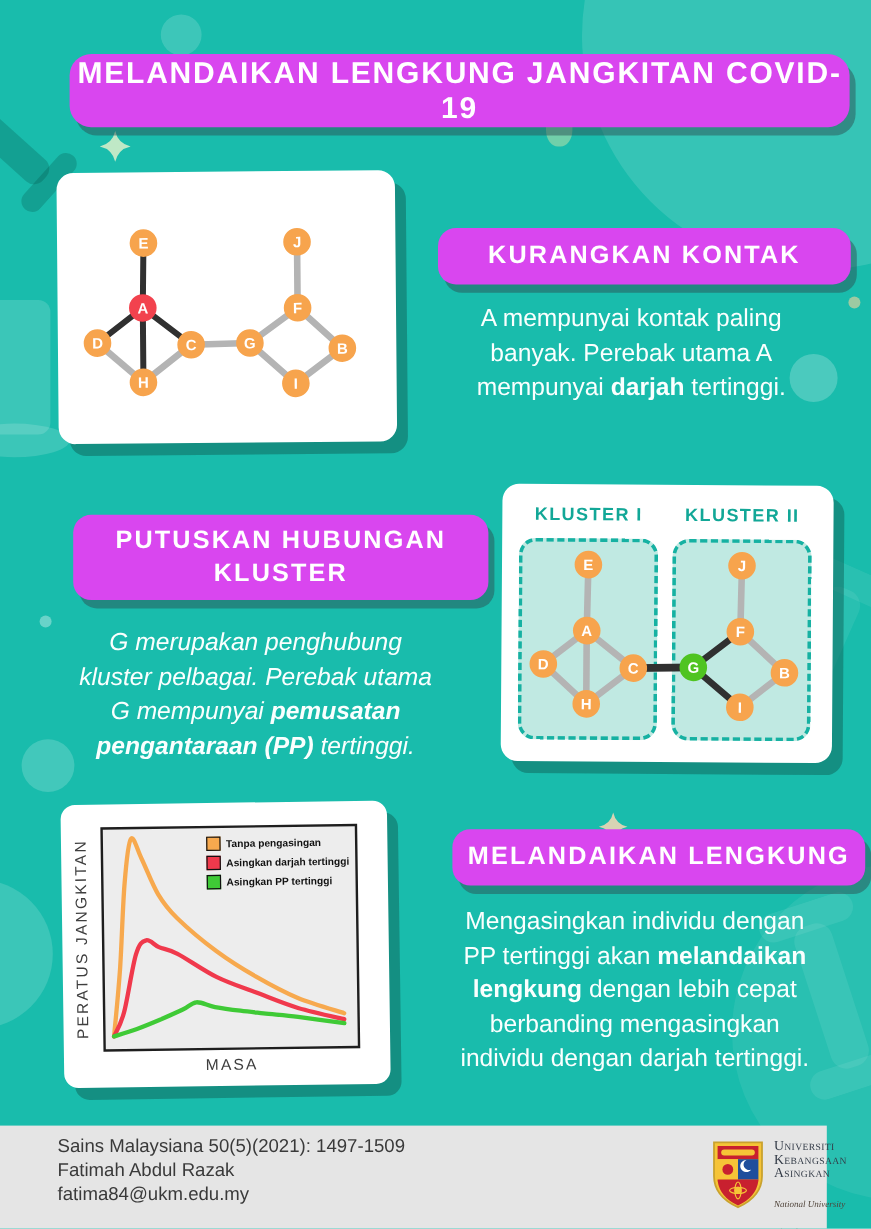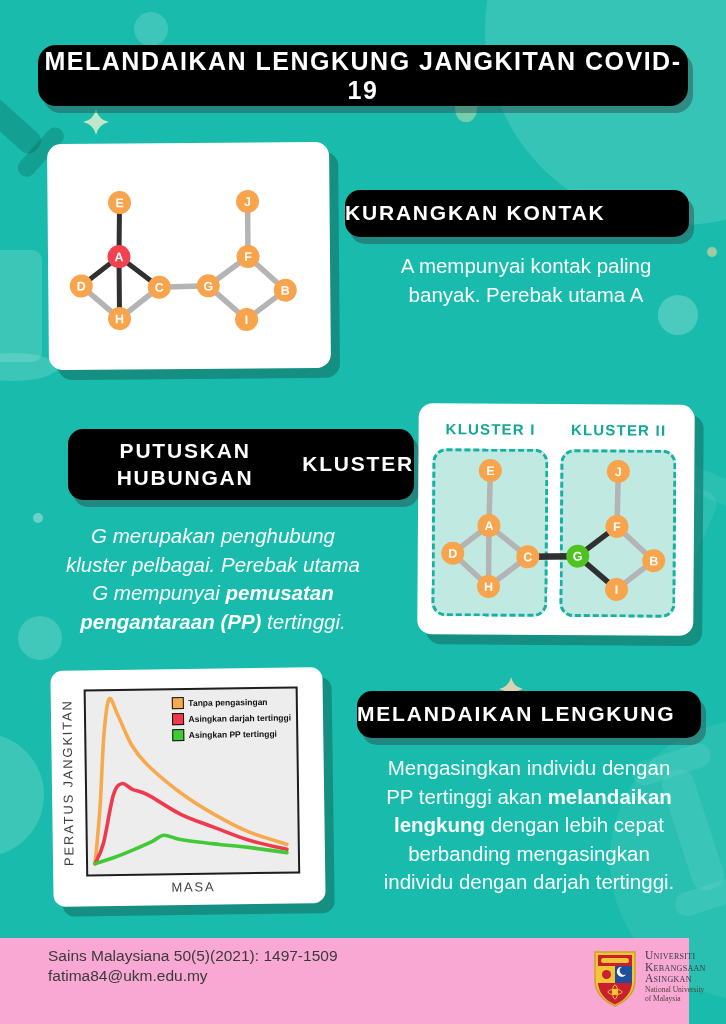--- a/index.html
+++ b/index.html
@@ -5,24 +5,24 @@
   html,body{margin:0;padding:0;}
   body{font-family:"Liberation Sans","DejaVu Sans",sans-serif;}
   .poster{position:relative;width:726px;height:1024px;background:#19BCAC;overflow:hidden;}
   .abs{position:absolute;}
 
   
   .blob{position:absolute;border-radius:50%;}
   .sparkle{position:absolute;}
 
   
-  .banner{position:absolute;background:#000000;border-radius:15px;
+  .banner{position:absolute;background:#d946ef;border-radius:15px;
     box-shadow:5px 7px 0 rgba(43,82,83,0.5);
-    display:flex;align-items:center;text-align:center;
-    color:#FFFFFF;font-weight:bold;}
+    display:flex;align-items:center;justify-content:center;text-align:center;
+    color:#FFFFFF;font-weight:bold;margin-left:20px;}
   .banner.title{border-radius:18px;font-size:25px;letter-spacing:1.5px;}
   .banner.sub{font-size:21px;letter-spacing:1.8px;line-height:1.25;}
 
   
   .card{position:absolute;background:#FFFFFF;border-radius:14px;
     box-shadow:9px 10px 0 rgba(16,106,97,0.55);}
 
   
   .para{position:absolute;color:#FAFFFE;font-size:20.5px;line-height:28.5px;text-align:center;}
   .para b{font-weight:bold;}
@@ -33,27 +33,27 @@
 
   
   .plot{position:absolute;background:#EDEDED;border:2.5px solid #1E1E1E;box-sizing:border-box;}
   .axis-label{position:absolute;color:#3E3E3E;font-size:13px;letter-spacing:1.8px;}
   .legend{position:absolute;top:7px;right:5px;display:flex;flex-direction:column;gap:4px;}
   .legend-row{display:flex;align-items:center;gap:5px;}
   .legend-swatch{width:10px;height:10px;border:1.5px solid #111;box-sizing:content-box;}
   .legend-label{font-size:8.5px;font-weight:bold;color:#111;white-space:nowrap;}
 
   
-  .footer{position:absolute;left:0;top:938px;width:689px;height:86px;background:#f9a8d4;}
+  .footer{position:absolute;left:0;top:938px;width:689px;height:86px;background:#e5e5e5;}
   .cite{position:absolute;left:48px;top:8px;color:#3A3A3A;font-size:15.5px;line-height:20px;}
   .logo{position:absolute;left:592px;top:12px;display:flex;gap:7px;align-items:flex-start;}
   .logo-name{font-family:"Liberation Serif","DejaVu Serif",serif;font-variant:small-caps;
     font-size:11.5px;line-height:11.5px;color:#333B47;letter-spacing:0.3px;}
-  .logo-sub{font-family:"Liberation Serif","DejaVu Serif",serif;
-    font-size:7.5px;line-height:8px;color:#50443A;margin-top:1px;}
+  .logo-sub{font-family:"Liberation Serif","DejaVu Serif",serif;font-style:italic;
+    font-size:7.5px;line-height:8px;color:#50443A;margin-top:15px;}
 </style>
 </head>
 <body>
 
 <div class="poster">
 
   <div class="blob" style="left:485px;top:-165px;width:390px;height:390px;background:rgba(255,255,255,0.13);"></div>
   <div class="blob" style="left:134px;top:12px;width:34px;height:34px;background:rgba(255,255,255,0.16);"></div>
   <div class="blob" style="left:455px;top:92px;width:22px;height:30px;border-radius:45%;background:rgba(186,224,170,0.55);"></div>
   <div class="blob" style="left:658px;top:295px;width:40px;height:40px;background:rgba(255,255,255,0.22);"></div>
@@ -158,23 +158,26 @@
         </g>
       </svg>
   </div>
 
   <div class="banner sub" style="left:345px;top:190px;width:344px;height:47px;">
     <span>KURANGKAN KONTAK</span>
   </div>
   <div class="para" style="left:338px;top:252px;width:376px;text-align:center;">
     <div><span>A mempunyai kontak paling</span></div>
     <div><span>banyak. Perebak utama A</span></div>
-  </div>
-
-  <div class="banner sub" style="left:68px;top:429px;width:346px;height:71px;flex-direction:row;">
+    <div>
+      <span>mempunyai </span><b>darjah</b><span> tertinggi.</span>
+    </div>
+  </div>
+
+  <div class="banner sub" style="left:41px;top:429px;width:346px;height:71px;flex-direction:column;">
     <span>PUTUSKAN HUBUNGAN</span>
     <span>KLUSTER</span>
   </div>
   <div class="para" style="left:18px;top:522px;width:390px;font-style:italic;">
     <div><span>G merupakan penghubung</span></div>
     <div><span>kluster pelbagai. Perebak utama</span></div>
     <div><span>G mempunyai </span><b>pemusatan</b></div>
     <div><b>pengantaraan (PP)</b><span> tertinggi.</span></div>
   </div>
 
@@ -272,20 +275,21 @@
     <div><span>Mengasingkan individu dengan</span></div>
     <div><span>PP tertinggi akan </span><b>melandaikan</b></div>
     <div><b>lengkung</b><span> dengan lebih cepat</span></div>
     <div><span>berbanding mengasingkan</span></div>
     <div><span>individu dengan darjah tertinggi.</span></div>
   </div>
 
   <div class="footer">
     <div class="cite">
       <div>Sains Malaysiana 50(5)(2021): 1497-1509</div>
+      <div>Fatimah Abdul Razak</div>
       <div>fatima84@ukm.edu.my</div>
     </div>
     <div class="logo">
       <svg width="46" height="58" viewBox="0 0 46 58">
         <path d="M3 2 H43 V30 Q43 47 23 56 Q3 47 3 30 Z" fill="#F6C437" stroke="#C9A22E" stroke-width="1.5"></path>
         <rect x="6" y="5" width="34" height="11" fill="#C8202F"></rect>
         <rect x="9" y="8" width="28" height="5" rx="2.5" fill="#F6C437"></rect>
         <rect x="6" y="16" width="17" height="17" fill="#F6C437"></rect>
         <circle cx="14.5" cy="24.5" r="4.5" fill="#C8202F"></circle>
         <rect x="23" y="16" width="17" height="17" fill="#1F4E9C"></rect>

